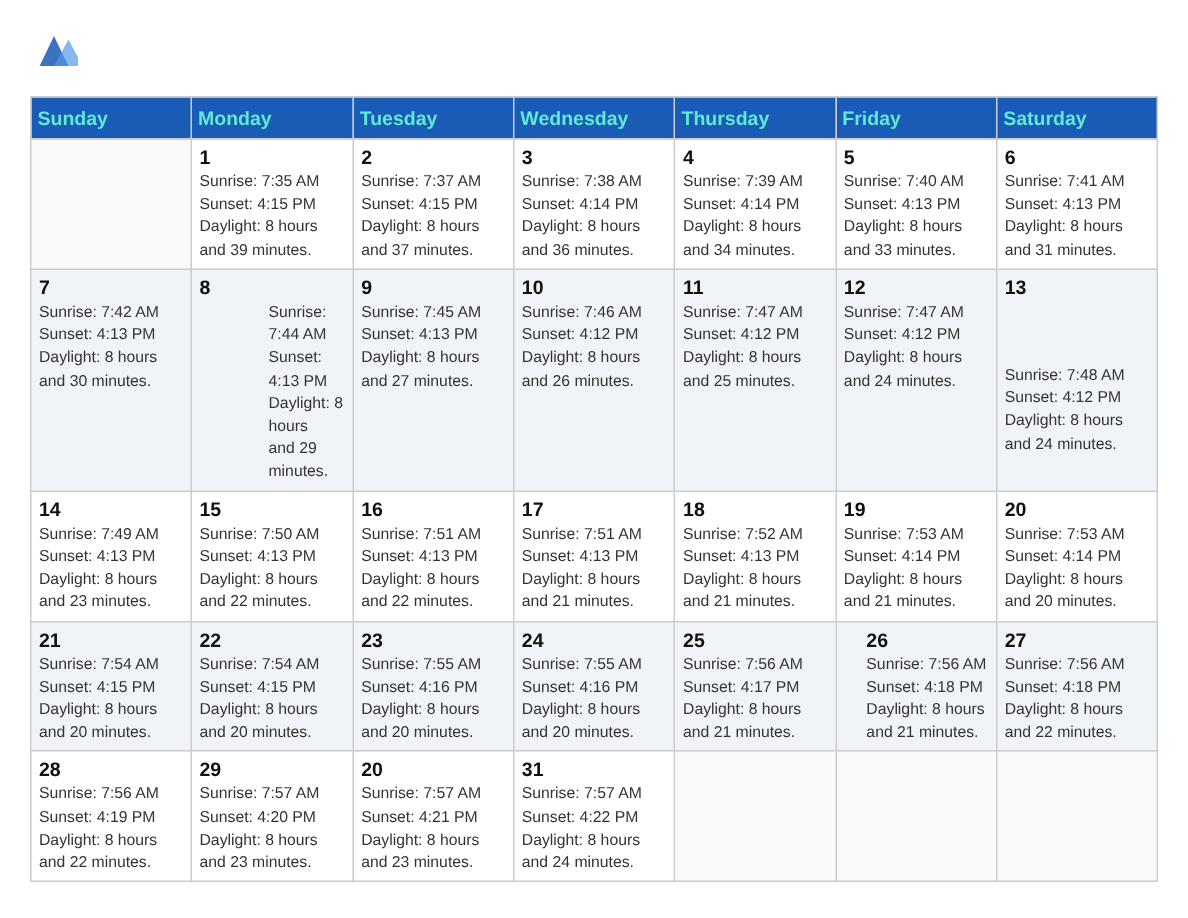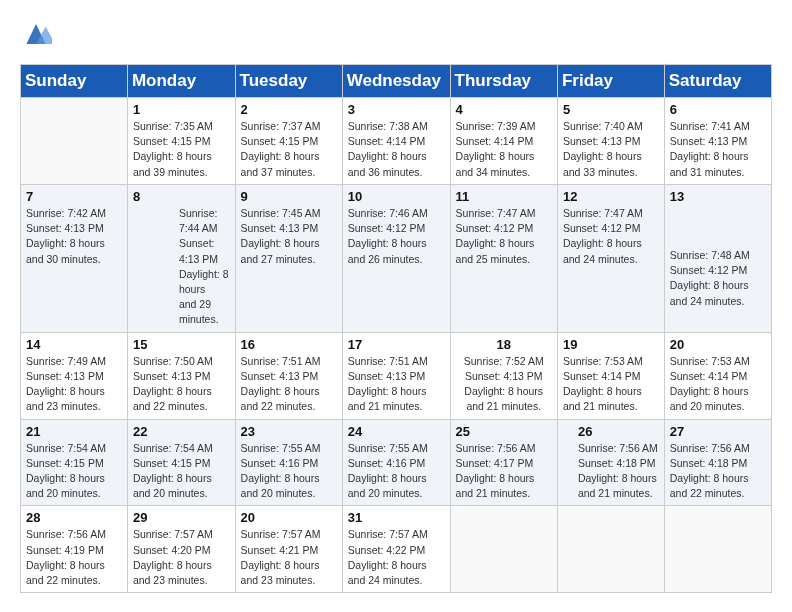--- a/index.html
+++ b/index.html
@@ -37,24 +37,24 @@
       font-size: 15px;
       color: #444;
     }
     .calendar {
       width: 100%;
       border-collapse: collapse;
       font-size: 11px;
     }
     .calendar th {
       background: #1a5bb5;
-      color: #ffffff;
+      color: #5eead4;
       padding: 6px 4px;
       text-align: left;
-      font-size: 17px;
+      font-size: 13px;
       font-weight: bold;
       border: 1px solid #ccc;
     }
     .calendar td {
       border: 1px solid #ccc;
       vertical-align: top;
       padding: 4px 5px;
       width: 108px;
       min-height: 80px;
       background: #fff;
@@ -229,21 +229,21 @@
 Daylight: 8 hours
 and 22 minutes.</div>
         </td>
         <td style="background: rgb(255, 255, 255);">
           <span class="day-number">17</span>
           <div class="day-info" style="white-space: pre-line;">Sunrise: 7:51 AM
 Sunset: 4:13 PM
 Daylight: 8 hours
 and 21 minutes.</div>
         </td>
-        <td style="background: rgb(255, 255, 255); text-align: center;">
+        <td style="background: rgb(255, 255, 255);">
           <span class="day-number">18</span>
           <div class="day-info" style="white-space: pre-line;">Sunrise: 7:52 AM
 Sunset: 4:13 PM
 Daylight: 8 hours
 and 21 minutes.</div>
         </td>
         <td style="background: rgb(255, 255, 255);">
           <span class="day-number">19</span>
           <div class="day-info" style="white-space: pre-line;">Sunrise: 7:53 AM
 Sunset: 4:14 PM

